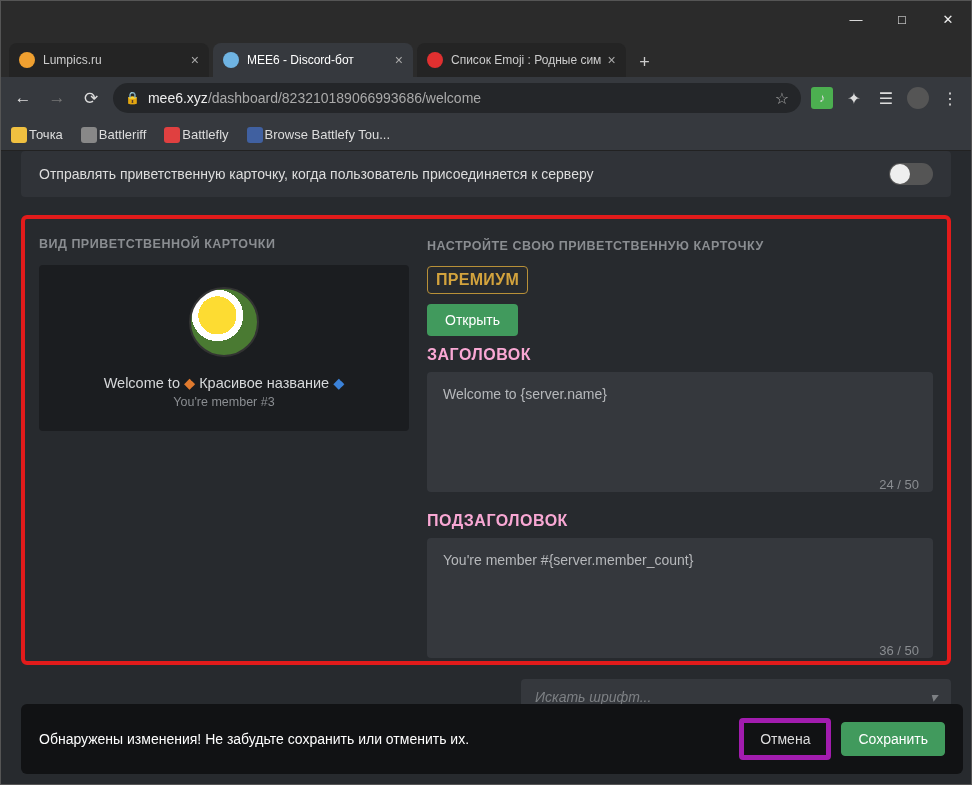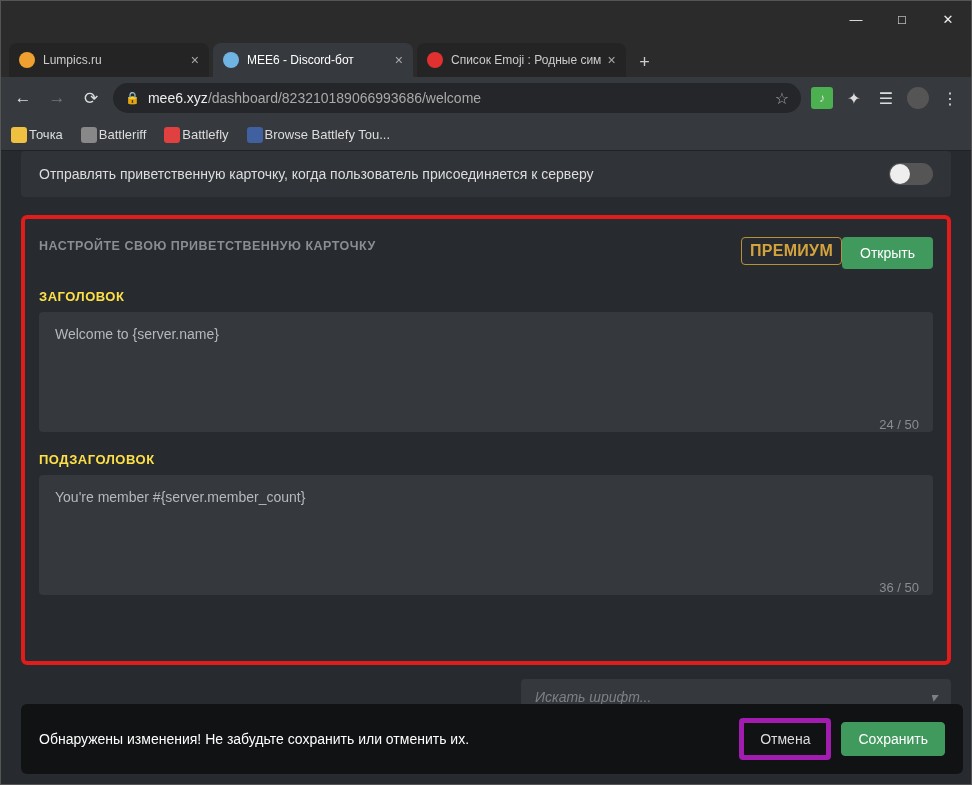--- a/index.html
+++ b/index.html
@@ -33,25 +33,25 @@
   
   .page { position:relative; background:#272a2e; height: calc(785px - 36px - 40px - 42px - 32px); overflow:hidden; }
   .toggle-row { margin:0 20px; background:#303338; border-radius:4px; padding:12px 18px; display:flex; align-items:center; color:#ddd; font-size:14px; }
   .toggle { margin-left:auto; width:44px; height:22px; background:#555; border-radius:11px; position:relative; }
   .toggle .knob { width:20px; height:20px; background:#eee; border-radius:50%; position:absolute; top:1px; left:1px; }
   
   .highlight { margin:18px 20px 0 20px; border:4px solid #e21b1b; border-radius:6px; padding:18px 14px; display:flex; gap:18px; height:450px; }
   .col-left { flex: 0 0 370px; }
   .col-right { flex:1; display:flex; flex-direction:column; }
   .sect-title { color:#8a8d91; font-size:12.5px; letter-spacing:0.5px; font-weight:600; margin-bottom:14px; }
-  .right-head { display:flex; align-items:flex-start; margin-bottom:14px; }
+  .right-head { display:flex; align-items:flex-start; gap:10px; margin-bottom:4px;flex-direction:column; }
   .right-head .sect-title { flex:1; margin:0; line-height:1.5; }
   .premium-badge { border:1px solid #b89038; color:#d3a33d; font-size:16px; font-weight:700; padding:4px 8px; border-radius:4px; letter-spacing:0.3px; }
   .open-btn { background:#419a5d; color:#fff; font-size:14px; padding:8px 18px; border-radius:4px; border:none; }
-  .field-label { color:#fde047; font-size:13px; letter-spacing:0.5px; font-weight:600; margin-bottom:8px; margin-top:6px; }
+  .field-label { color:#f9a8d4; font-size:16px; letter-spacing:0.5px; font-weight:600; margin-bottom:8px; margin-top:6px; }
   .field { background:#35383d; border-radius:4px; padding:14px 16px; color:#b6b8bb; font-size:14px; position:relative; min-height:120px; margin-bottom:14px; }
   .charcount { position:absolute; bottom:0; right:14px; color:#8a8d91; font-size:13px; }
   
   .card-preview { background:#1b1d20; border-radius:4px; padding:22px 10px; text-align:center; }
   .card-avatar { width:70px; height:70px; border-radius:50%; margin:0 auto 18px auto; background: radial-gradient(circle at 40% 40%, #fddc32 0 34%, #fff 34% 46%, #4a7a32 46%); border:2px solid #333; }
   .card-line1 { color:#d6d8da; font-size:14.5px; }
   .card-line2 { color:#8a8d91; font-size:12.5px; margin-top:4px; }
   .diamond-o { color:#e07a2e; }
   .diamond-b { color:#3b82d9; }
   
@@ -130,20 +130,33 @@
 <div class="page">
 
   <div class="toggle-row">
     <span>Отправлять приветственную карточку, когда пользователь присоединяется к серверу</span>
     <div class="toggle">
         <div class="knob"></div>
       </div>
   </div>
 
   <div class="highlight">
+    <div class="col-left">
+      <div class="sect-title">ВИД ПРИВЕТСТВЕННОЙ КАРТОЧКИ</div>
+      <div class="card-preview">
+        <div class="card-avatar"></div>
+        <div class="card-line1">
+          <span>Welcome to </span>
+          <span class="diamond-o">◆</span>
+          <span>Красивое название</span>
+          <span class="diamond-b">◆</span>
+        </div>
+        <div class="card-line2">You're member #3</div>
+      </div>
+    </div>
 
     <div class="col-right">
       <div class="right-head">
         <div class="sect-title">НАСТРОЙТЕ СВОЮ ПРИВЕТСТВЕННУЮ КАРТОЧКУ</div>
         <div class="premium-badge">ПРЕМИУМ</div>
         <button class="open-btn">Открыть</button>
       </div>
 
       <div class="field-label">ЗАГОЛОВОК</div>
       <div class="field">

